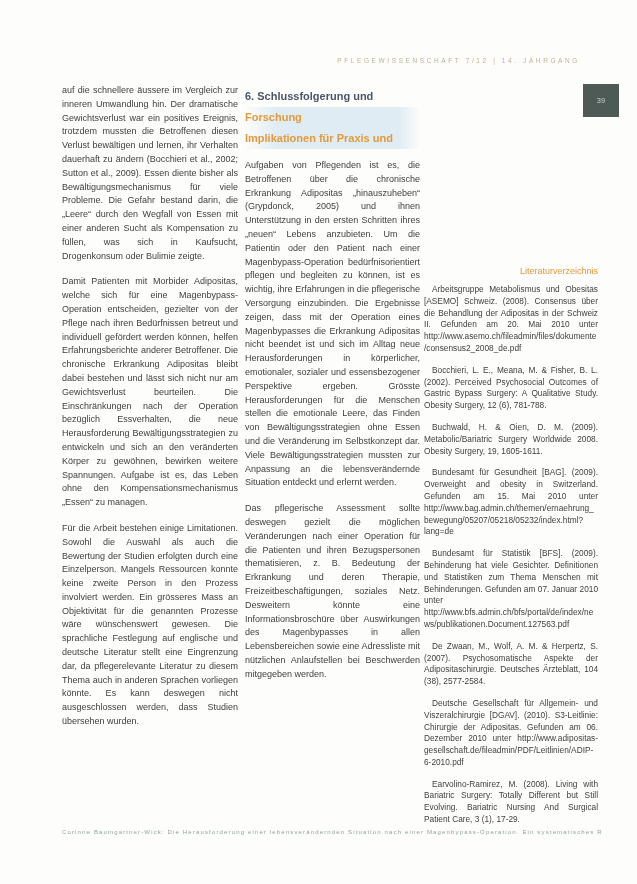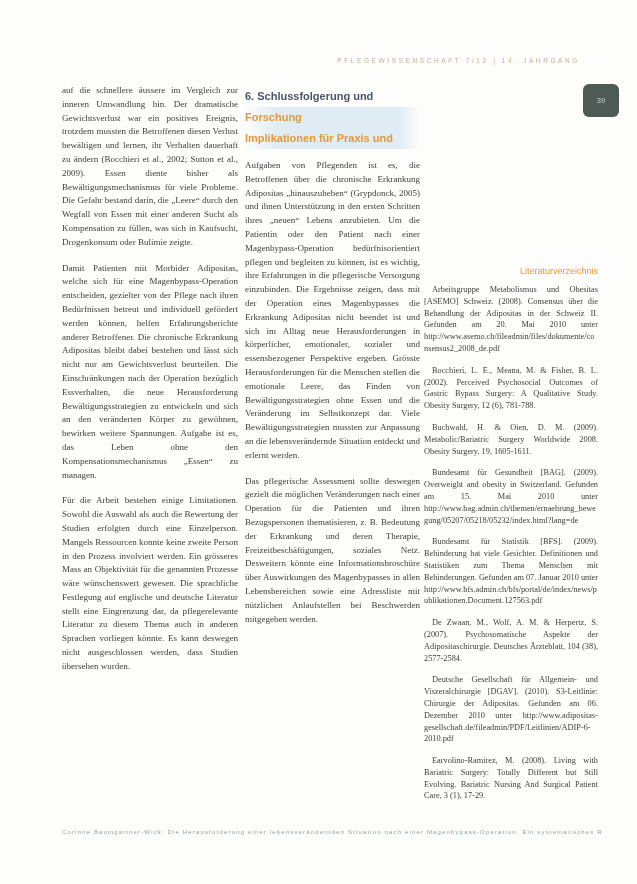--- a/index.html
+++ b/index.html
@@ -23,42 +23,41 @@
     color: var(--header-tan, #bdb294);
     text-transform: uppercase;
     white-space: nowrap;
   }
   
   .page-tab {
     position: absolute;
     top: 84px; right: 18px;
     width: 36px; height: 33px;
     background: var(--tab-bg, #4e5a55);
-    display: flex; align-items: center; justify-content: center; border-radius: 6px;
+    display: flex; align-items: center; justify-content: center;
   }
   .page-tab span {
     color: #c9d3ca;
     font-size: 7.5px;
   }
   
   .col {
     position: absolute;
     top: 84px;
   }
   .col-left  { left: 62px;  width: 176px; }
   .col-mid   { left: 245px; width: 175px; }
   .col-right { left: 424px; width: 174px; padding-top: 182px; }
   .col p {
     margin: 0 0 12px 0;
     font-size: 9px;
     line-height: 13.8px;
     text-align: justify;
     color: var(--body-text, #3f4040);
     hyphens: auto;
-    font-family: Liberation Serif, serif;
   }
   
   .section-heading {
     margin: 2px 0 10px 0;
     font-size: 11px;
     line-height: 21px;
     font-weight: bold;
     text-align: left;
   }
   .h-line { display: block; }

